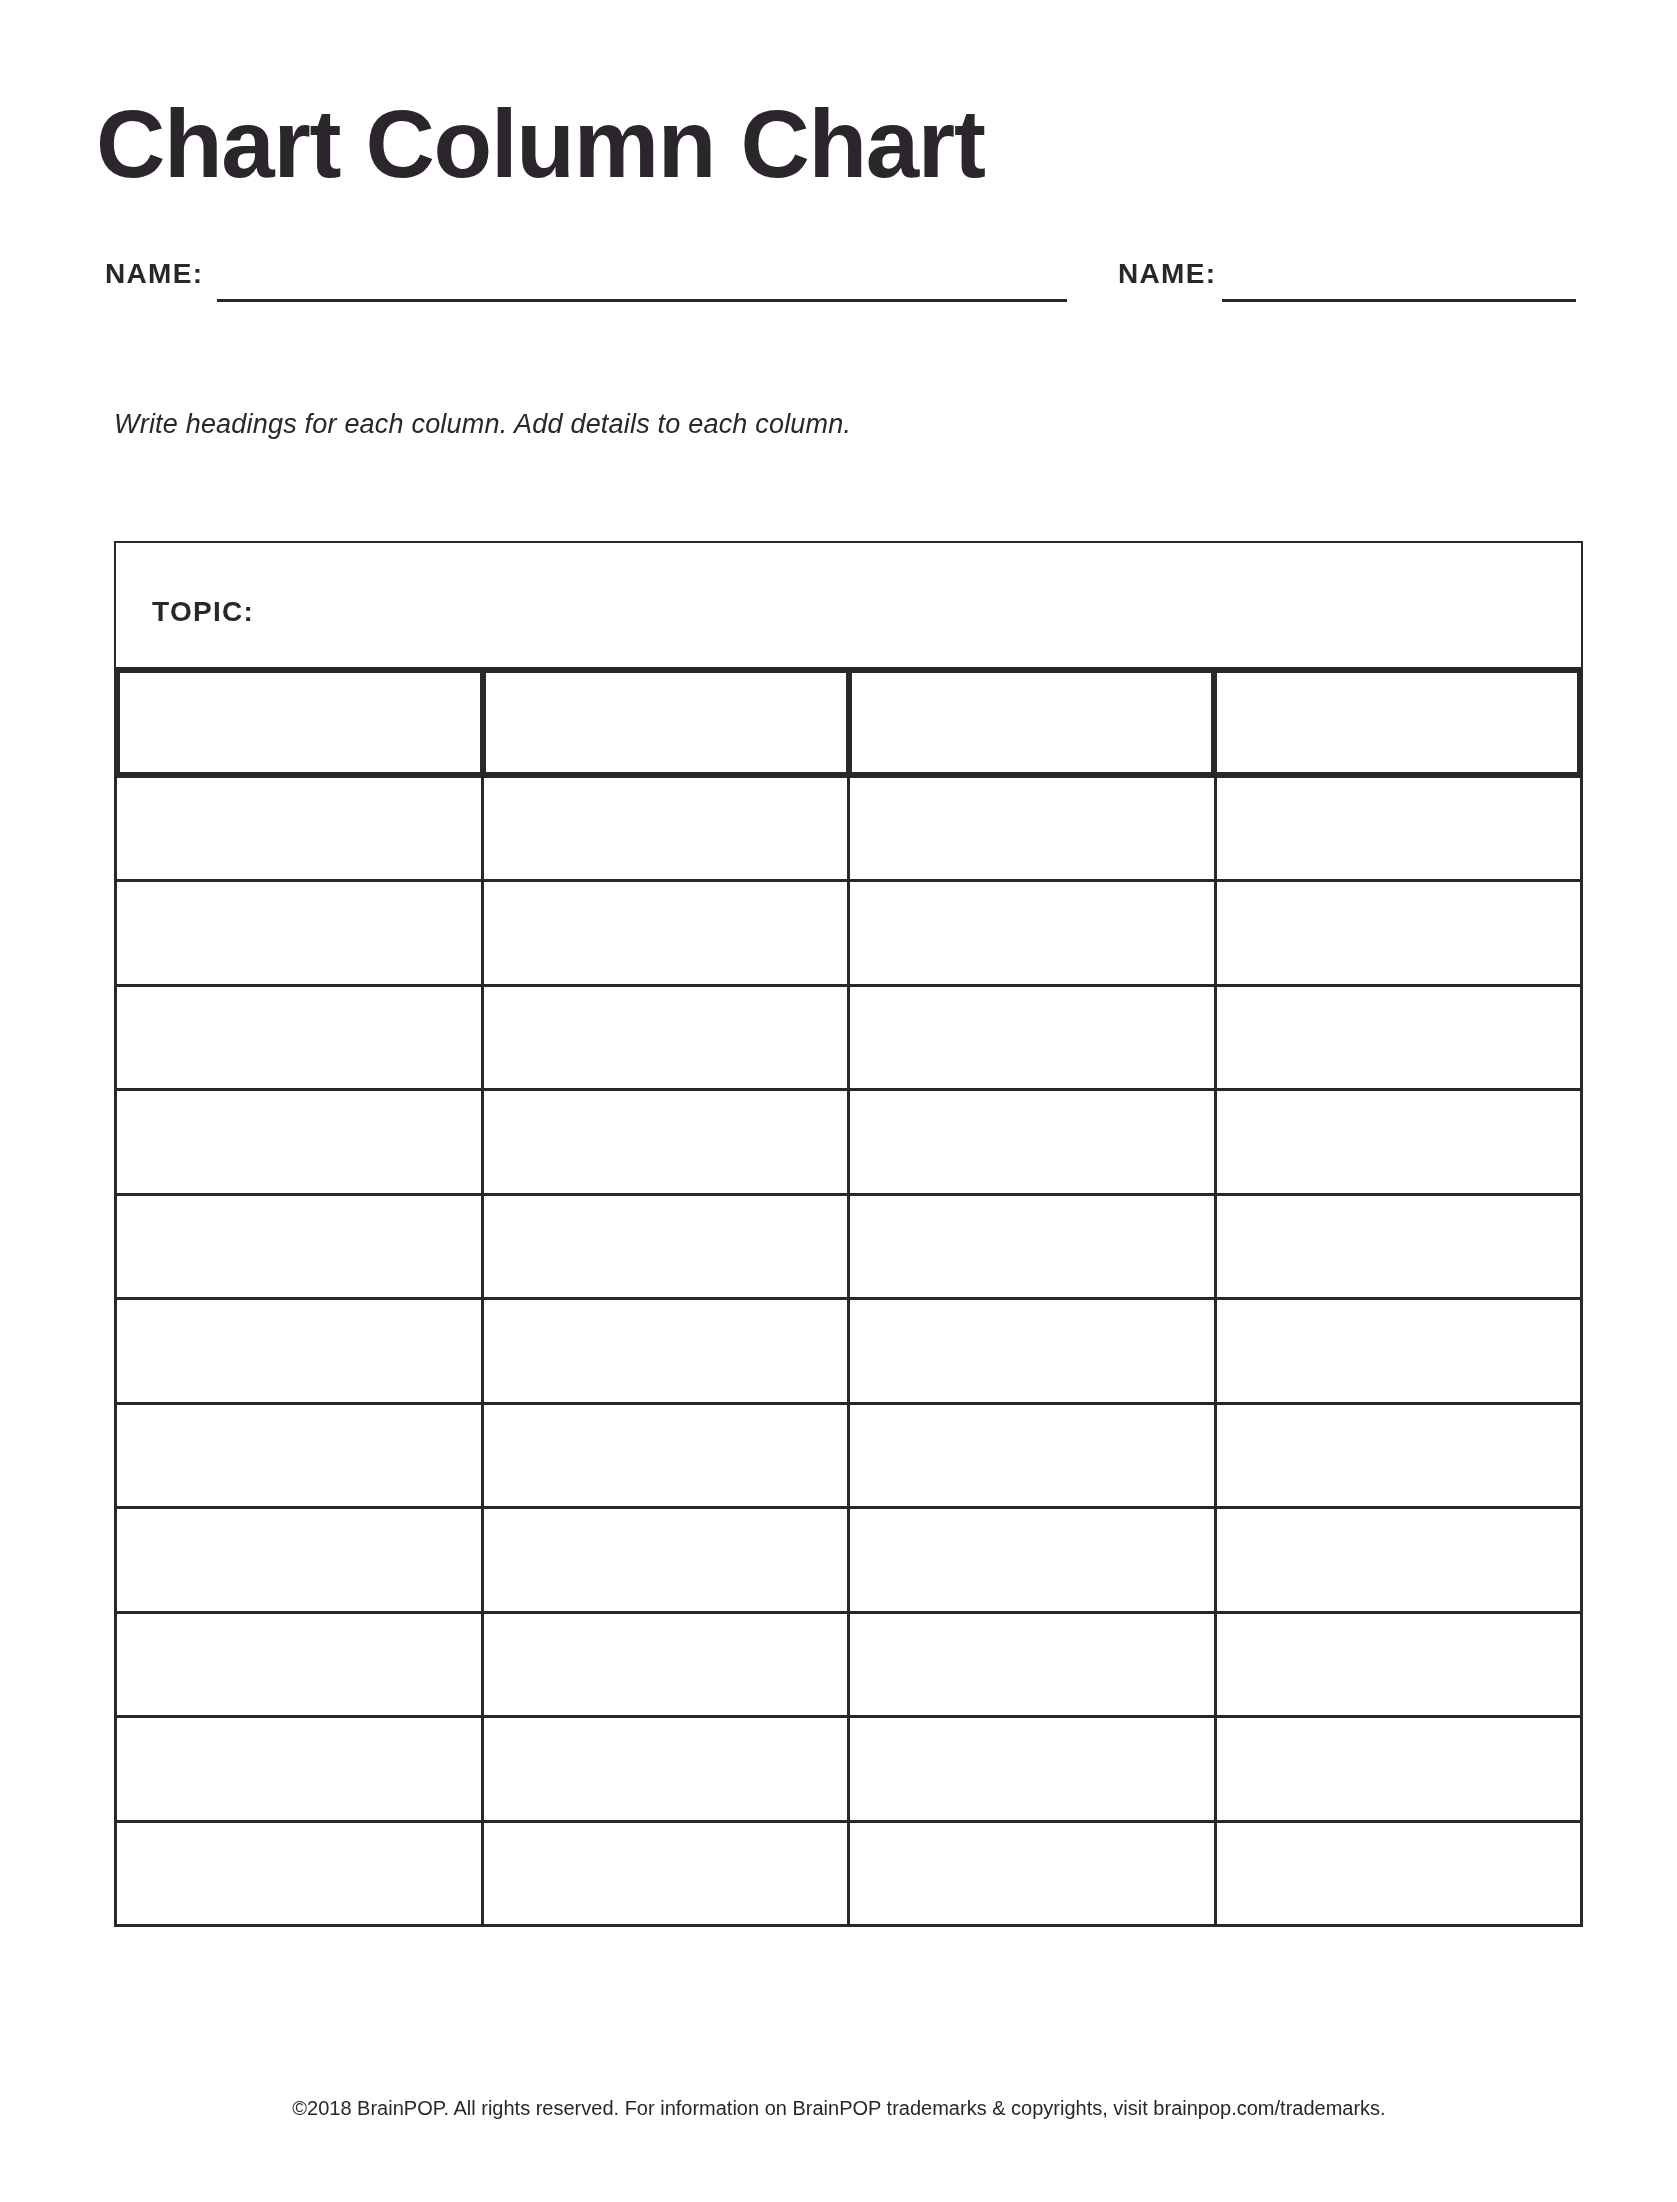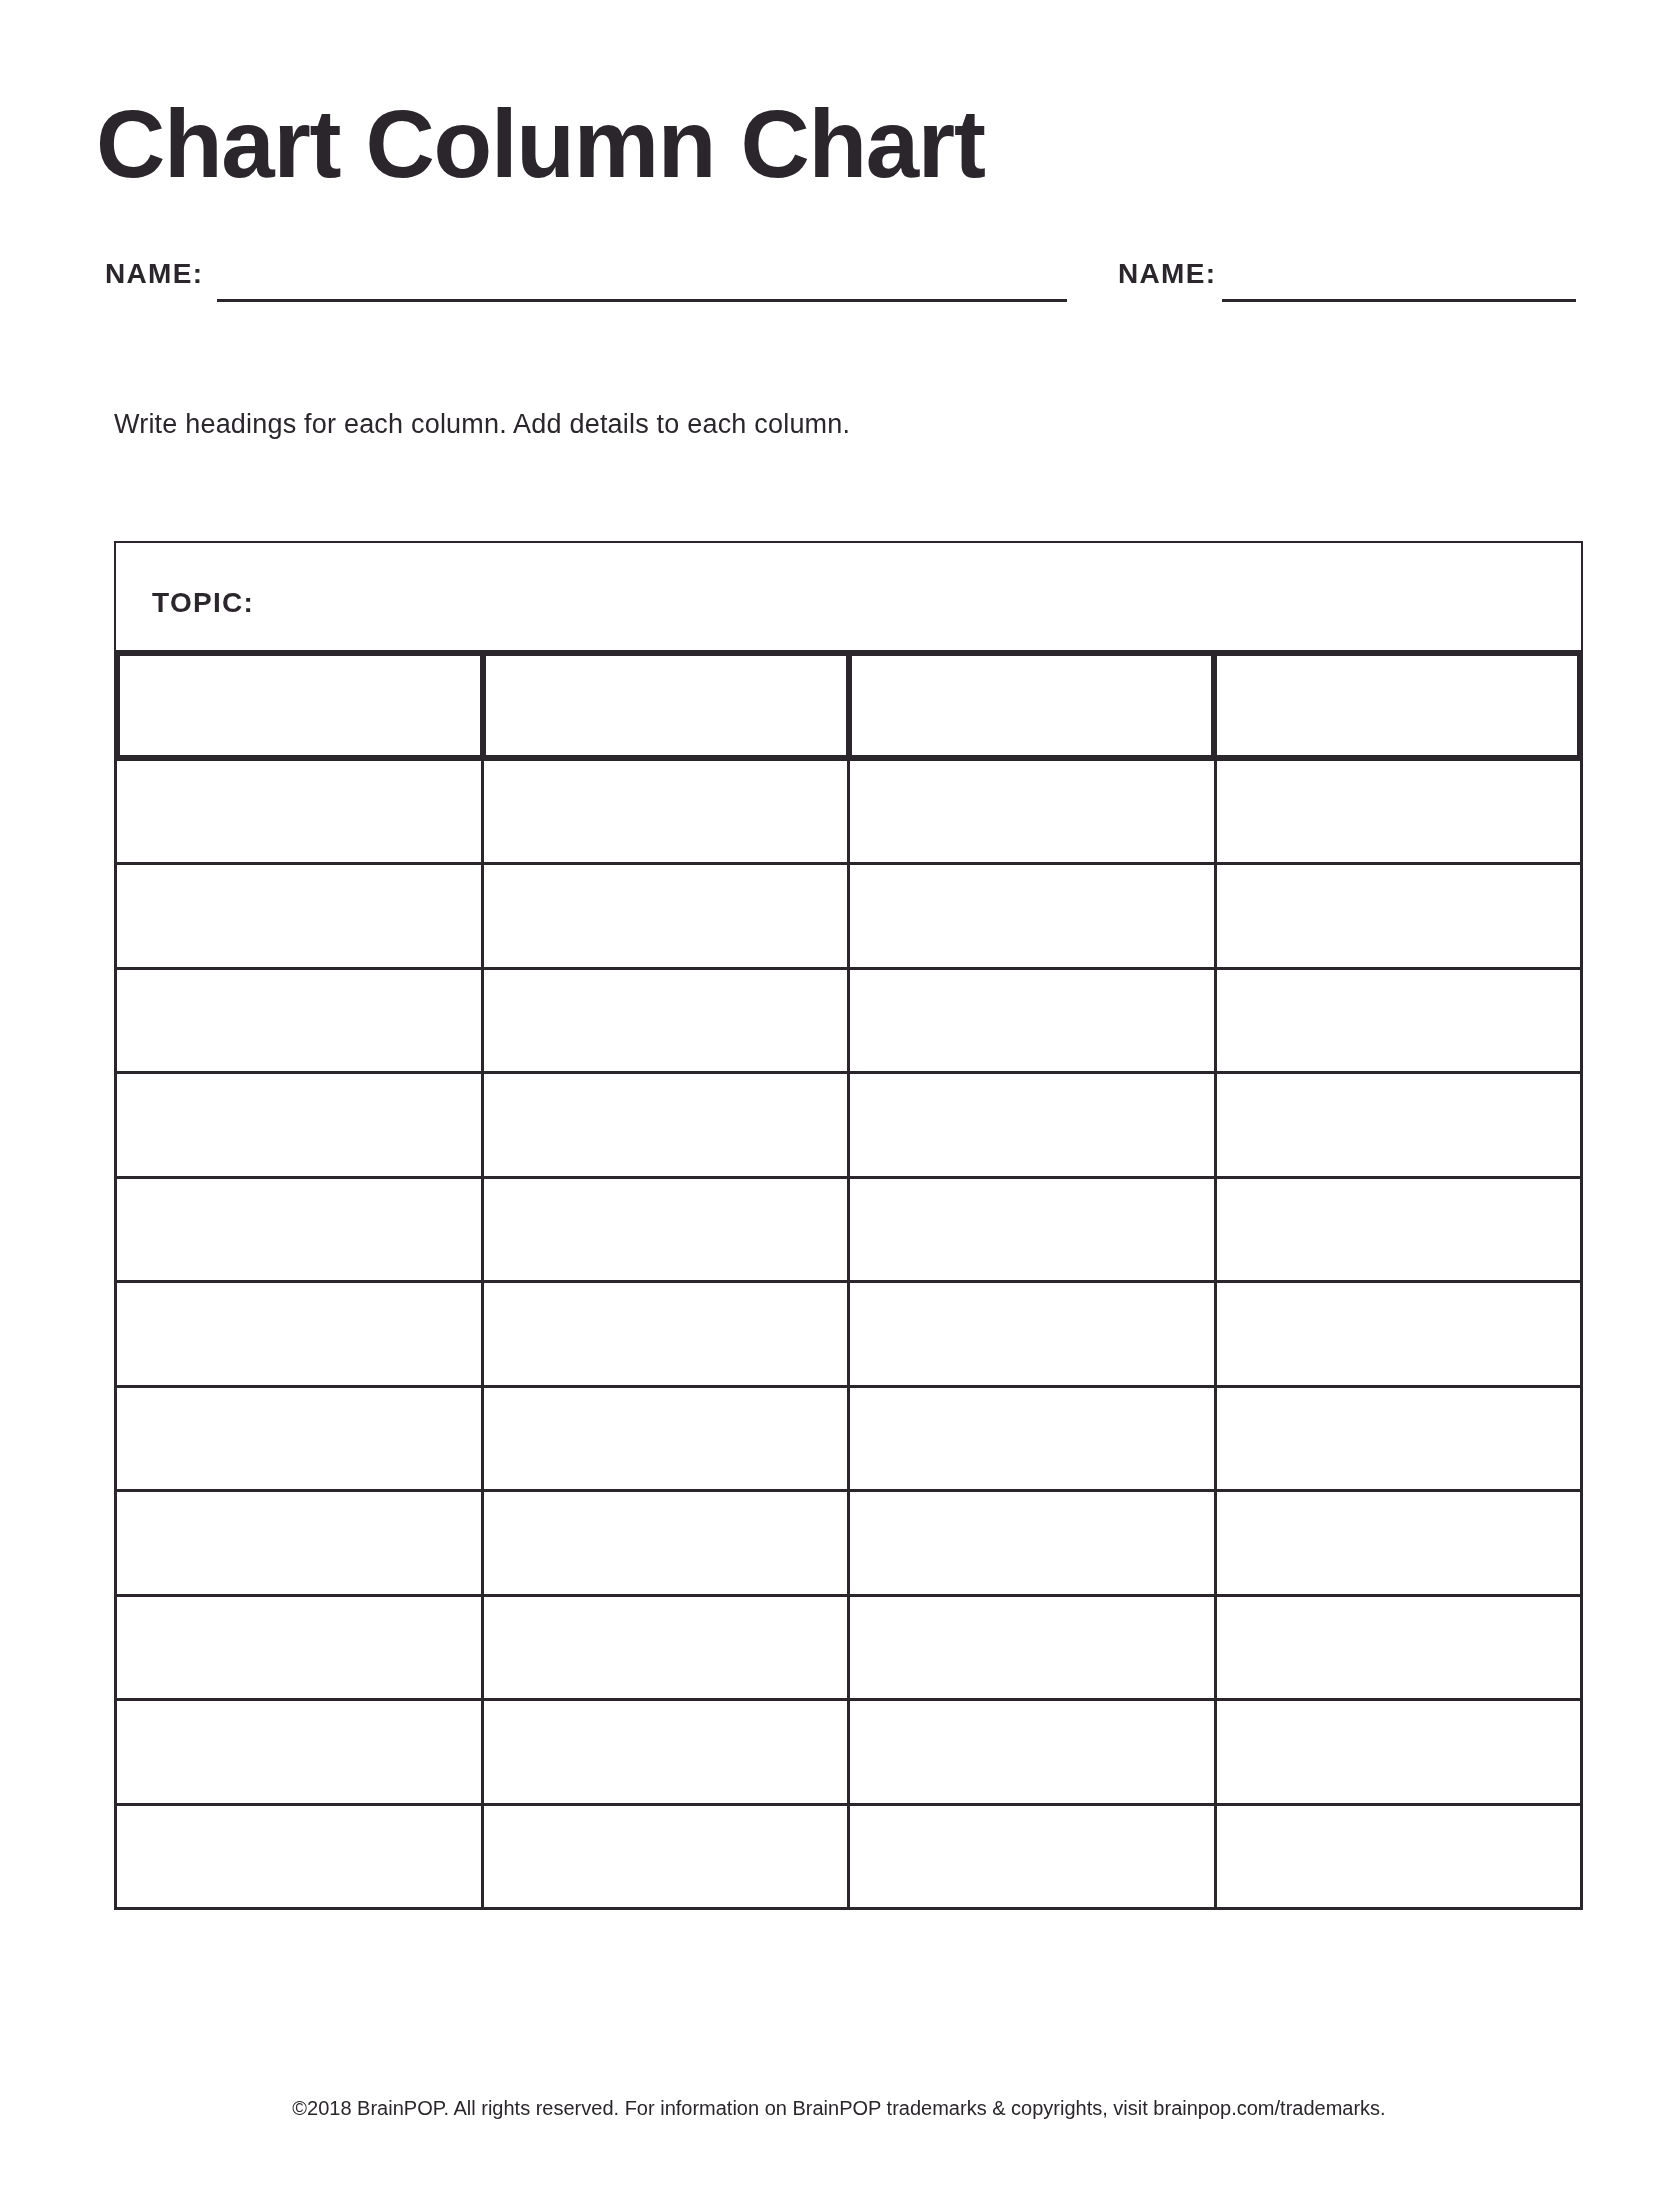--- a/index.html
+++ b/index.html
@@ -38,29 +38,30 @@
   }
   .line-name { left: 217px; top: 299px; width: 850px; }
   .line-date { left: 1222px; top: 299px; width: 354px; }
   .instruction {
     position: absolute;
     left: 114px;
     top: 409px;
     font-size: 27px;
     letter-spacing: 0.2px;
     font-weight: normal;
+    font-style: italic;
   }
   .chart {
     position: absolute;
     left: 114px;
     top: 541px;
     width: 1469px;
   }
   .topic-row {
-    height: 109px;
+    height: 126px;
     border: 2.6px solid var(--ink, #2a262b);
     border-bottom: none;
     display: flex;
     align-items: center;
     padding: 13.8px 0 0 36px;
     font-size: 28px;
     font-weight: bold;
     letter-spacing: 1.3px;
   }
   .topic-entry { flex: 1; height: 100%; }

